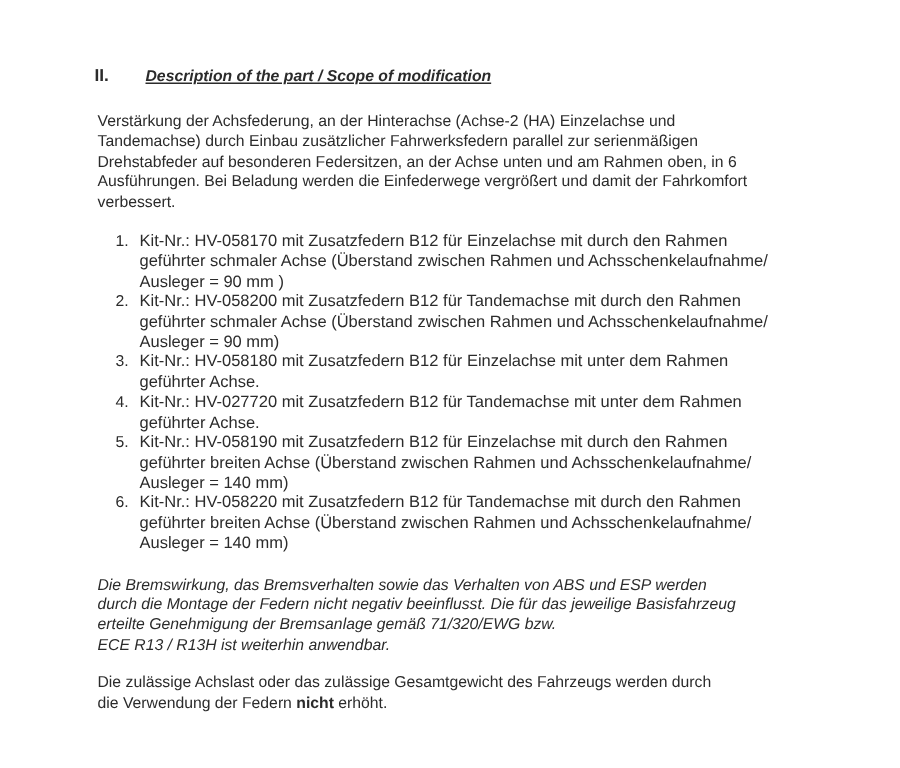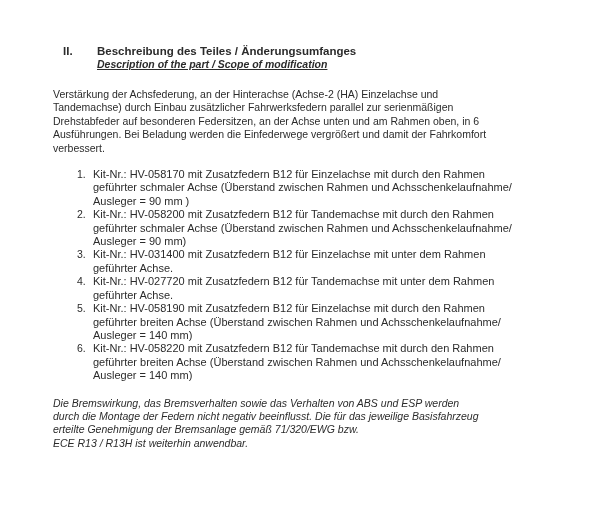--- a/index.html
+++ b/index.html
@@ -40,21 +40,21 @@
     font-style: italic;
     font-size: 10.5px;
     line-height: 13px;
     white-space: pre;
     text-decoration: underline;
   }
   .para {
     font-size: 10.5px;
     line-height: 13.4px;
     white-space: pre-line;
-    margin: 0;
+    margin: 12px;
   }
   .intro {
     margin-top: 17px;
   }
   .kit-list {
     margin-top: 13px;
   }
   .kit-item {
     display: flex;
   }
@@ -82,21 +82,20 @@
   }
 </style>
 </head>
 <body>
 
 <div class="page">
 
   <div class="heading-row">
     <span class="heading-number">II.</span>
     <div>
-      <div class="heading-title">Beschreibung des Teiles / Änderungsumfanges</div>
       <div class="heading-subtitle">Description of the part / Scope of modification</div>
     </div>
   </div>
 
   <p class="para intro">Verstärkung der Achsfederung, an der Hinterachse (Achse-2 (HA) Einzelachse und
 Tandemachse) durch Einbau zusätzlicher Fahrwerksfedern parallel zur serienmäßigen
 Drehstabfeder auf besonderen Federsitzen, an der Achse unten und am Rahmen oben, in 6
 Ausführungen. Bei Beladung werden die Einfederwege vergrößert und damit der Fahrkomfort
 verbessert.</p>
 
@@ -111,21 +110,21 @@
 
     <div class="kit-item">
       <span class="kit-item-number">2.</span>
       <span class="kit-item-text">Kit-Nr.: HV-058200 mit Zusatzfedern B12 für Tandemachse mit durch den Rahmen
 geführter schmaler Achse (Überstand zwischen Rahmen und Achsschenkelaufnahme/
 Ausleger = 90 mm)</span>
     </div>
 
     <div class="kit-item">
       <span class="kit-item-number">3.</span>
-      <span class="kit-item-text">Kit-Nr.: HV-031400 mit Zusatzfedern B12 für Einzelachse mit unter dem Rahmen
+      <span class="kit-item-text">Kit-Nr.: HV-058180 mit Zusatzfedern B12 für Einzelachse mit unter dem Rahmen
 geführter Achse.</span>
     </div>
 
     <div class="kit-item">
       <span class="kit-item-number">4.</span>
       <span class="kit-item-text">Kit-Nr.: HV-027720 mit Zusatzfedern B12 für Tandemachse mit unter dem Rahmen
 geführter Achse.</span>
     </div>
 
     <div class="kit-item">
@@ -142,14 +141,16 @@
 Ausleger = 140 mm)</span>
     </div>
 
   </div>
 
   <p class="para brakes">Die Bremswirkung, das Bremsverhalten sowie das Verhalten von ABS und ESP werden
 durch die Montage der Federn nicht negativ beeinflusst. Die für das jeweilige Basisfahrzeug
 erteilte Genehmigung der Bremsanlage gemäß 71/320/EWG bzw.
 ECE R13 / R13H ist weiterhin anwendbar.</p>
 
+  <p class="para axle"><span>Die zulässige Achslast oder das zulässige Gesamtgewicht des Fahrzeugs werden durch
+die Verwendung der Federn </span><b>nicht</b><span> erhöht.</span></p>
 
 </div>
 
 </body></html>

